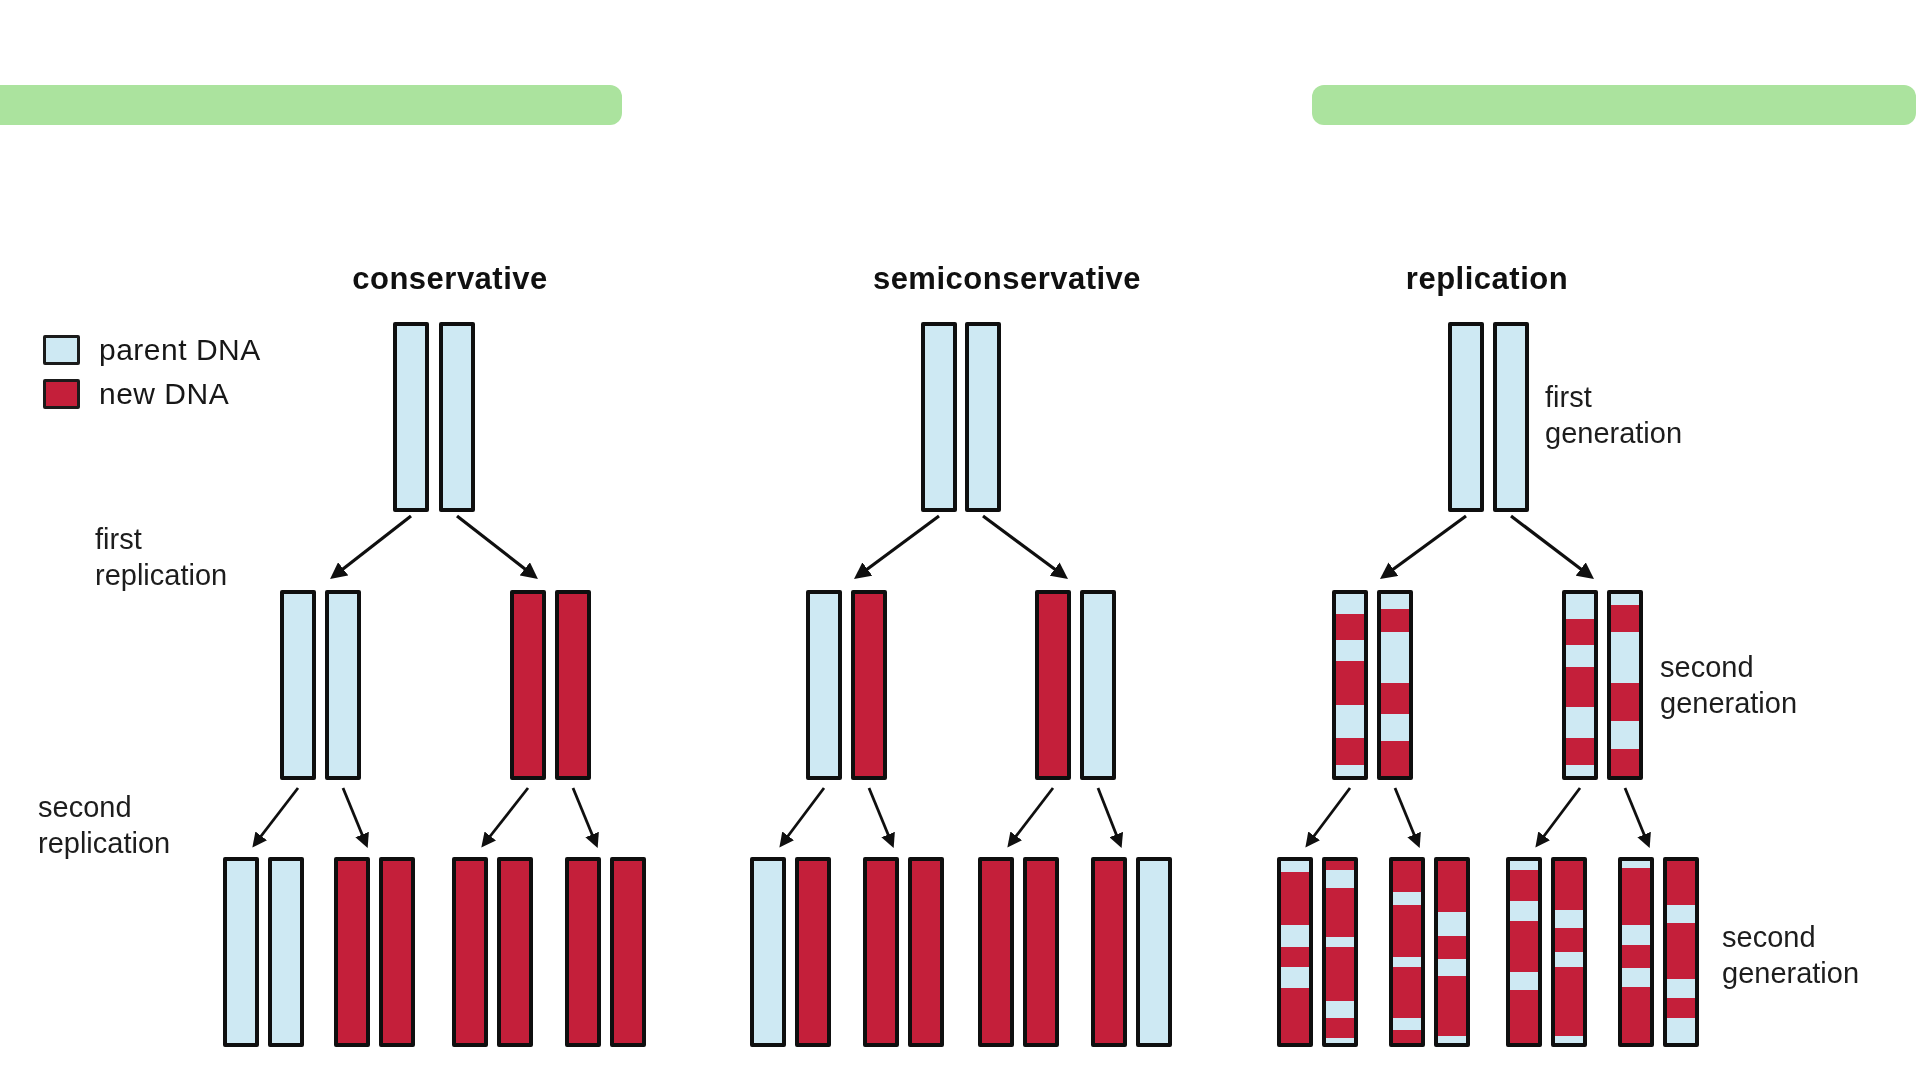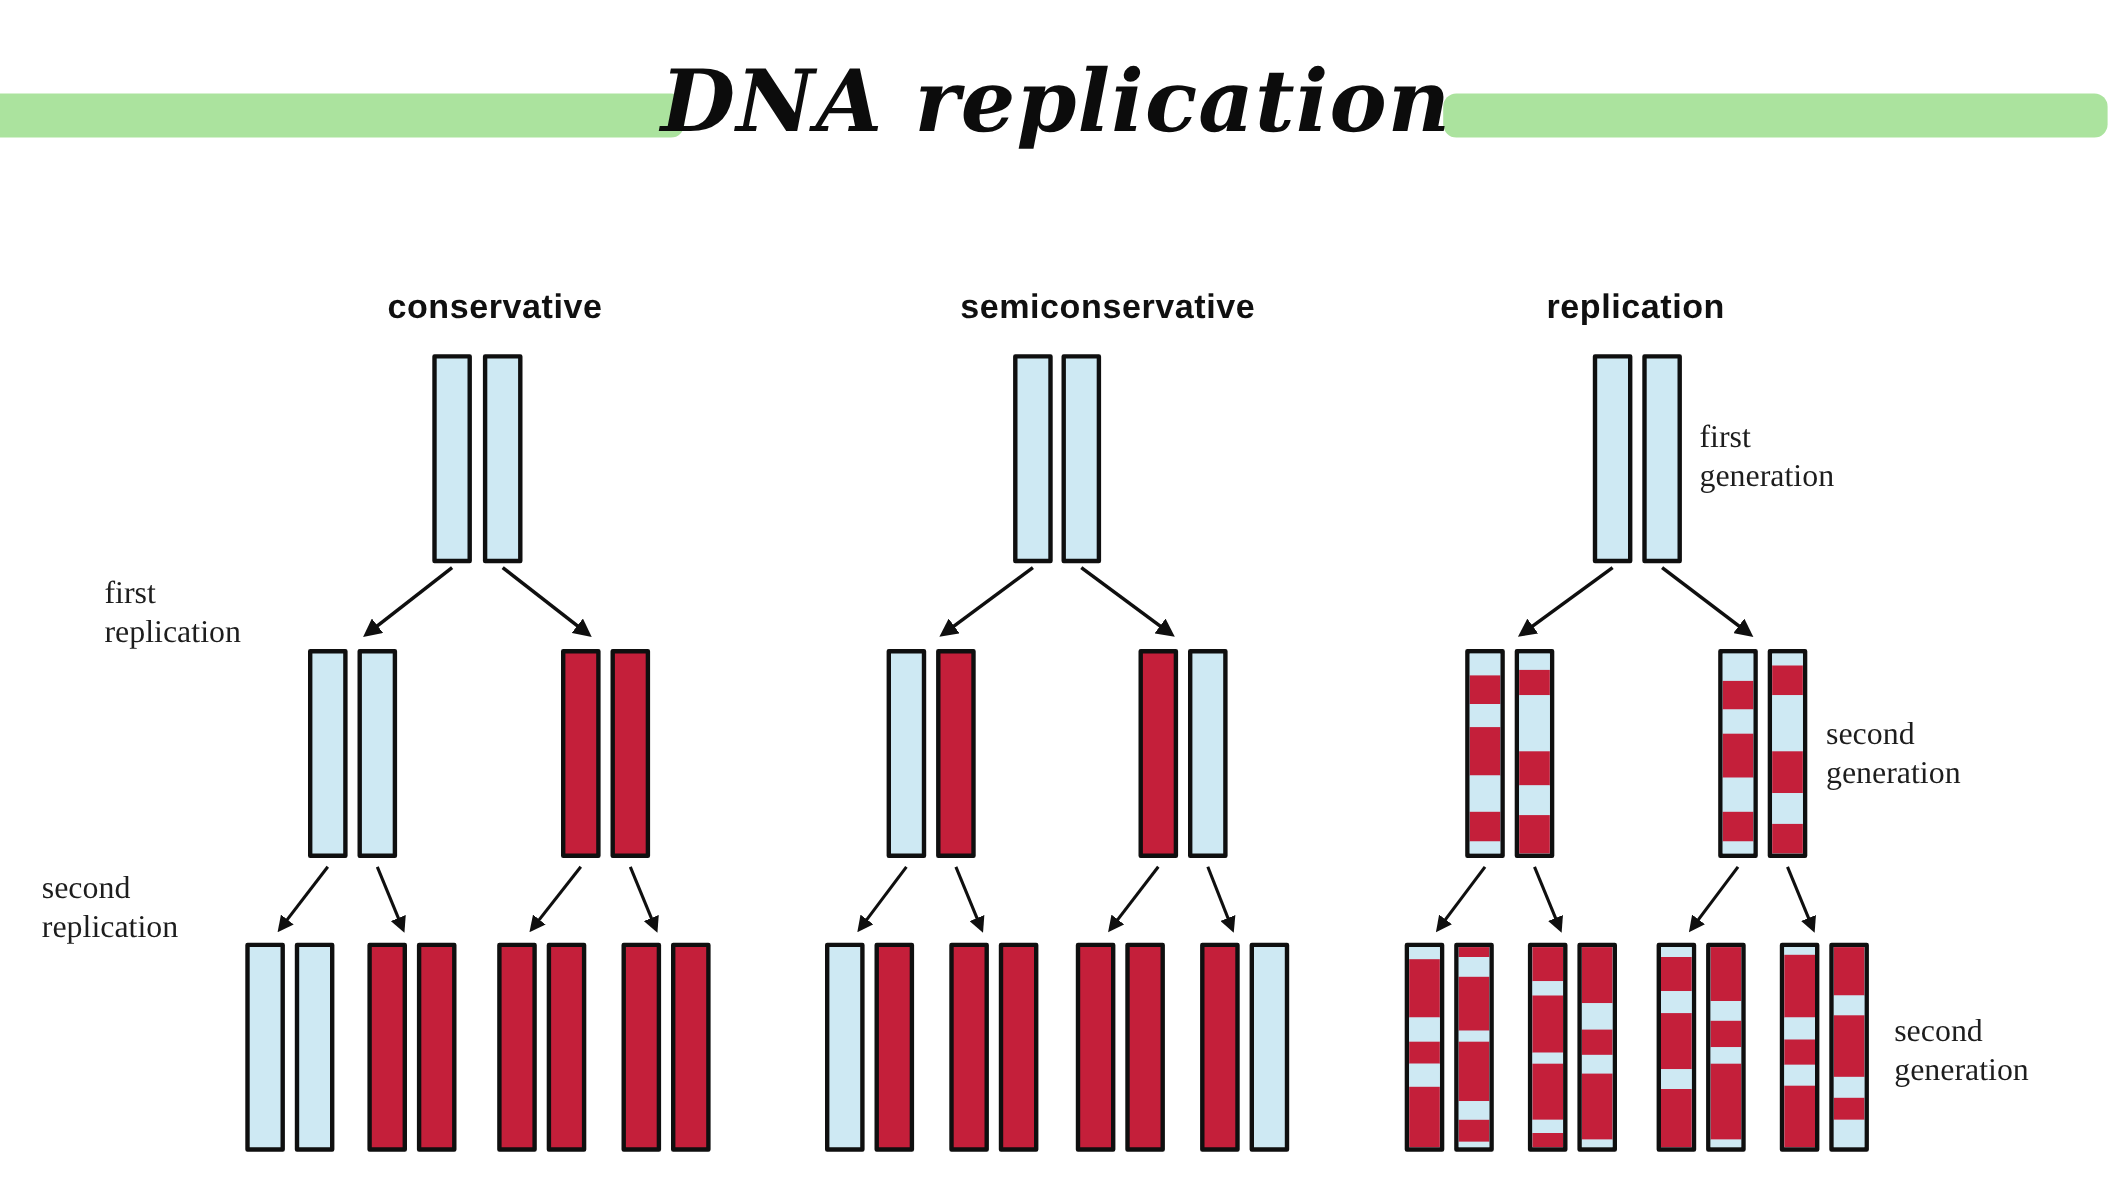--- a/index.html
+++ b/index.html
@@ -26,32 +26,41 @@
     position:absolute;top:261px;transform:translateX(-50%);white-space:nowrap;
     font-size:31px;font-weight:700;letter-spacing:0.5px;color:#101010;
   }
   .strand{
     position:absolute;width:36px;height:190px;box-sizing:border-box;
     border:4px solid #0f0f0f;border-radius:2px;background:#cee9f3;
     display:flex;flex-direction:column;overflow:hidden;
   }
   .seg{width:100%;min-height:0;}
   .stage-label{position:absolute;font-size:29px;line-height:36px;color:#1d1d1d;}
-  .label-line{white-space:nowrap;font-family:Liberation Serif, serif;}
+  .label-line{white-space:nowrap;}
   #arrows{position:absolute;left:0;top:0;}
 </style>
 </head>
 <body>
 
 <div class="stage">
 
   <div class="bar bar-left" style="background: rgb(171, 227, 158);"></div>
   <div class="bar bar-right" style="background: rgb(171, 227, 158);"></div>
-  <h1 class="title">DNA replication</h1>
-
+
+  <div class="legend">
+    <div class="legend-row">
+      <span class="swatch" style="background: rgb(206, 233, 243);"></span>
+      <span class="legend-label">parent DNA</span>
+    </div>
+    <div class="legend-row">
+      <span class="swatch" style="background: rgb(196, 31, 58);"></span>
+      <span class="legend-label">new DNA</span>
+    </div>
+  </div>
 
   <svg id="arrows" width="1920" height="1080" viewBox="0 0 1920 1080">
     <defs>
       <marker id="ah" viewBox="0 0 10 10" refX="7" refY="5" markerWidth="5.2" markerHeight="5.2" orient="auto">
         <path d="M0,0 L10,5 L0,10 z" fill="#0f0f0f"></path>
       </marker>
     </defs>
     <g stroke="#0f0f0f" stroke-width="3.2" marker-end="url(#ah)">
       <line x1="411" y1="516" x2="334" y2="576"></line>
       <line x1="457" y1="516" x2="534" y2="576"></line>

